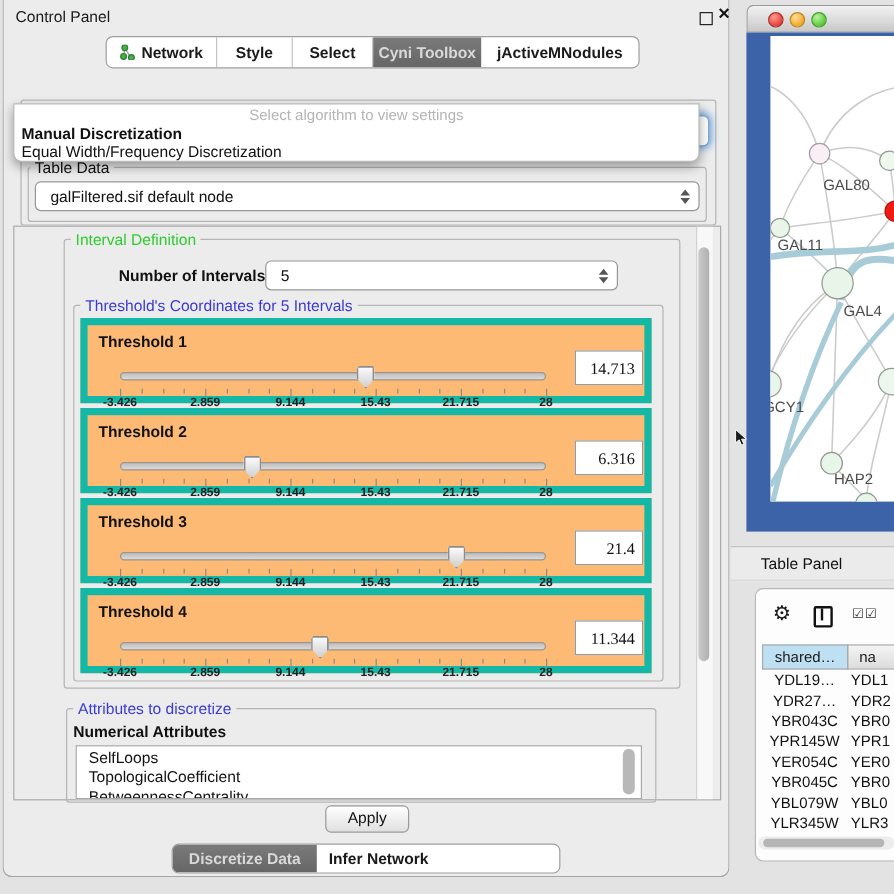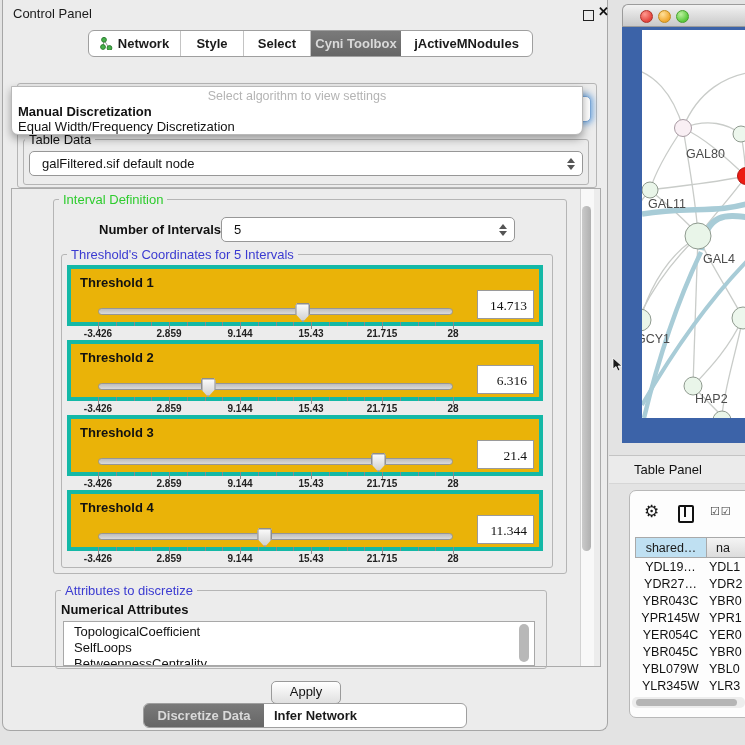--- a/index.html
+++ b/index.html
@@ -49,21 +49,21 @@
   #popup .opt{height:15px;font-size:13px;color:#111;padding-left:6px;white-space:nowrap;}
   #popup .opt.bold{font-weight:bold;}
 
   
   #scrollpane{left:8px;top:188px;width:590px;height:479px;border:1px solid #ababab;background:#ececec;box-sizing:border-box;}
   #vsb{left:577px;top:189px;width:14px;height:477px;background:#f8f8f8;border-left:1px solid #d2d2d2;box-sizing:border-box;}
   #vsb-thumb{left:579px;top:206px;width:9px;height:345px;border-radius:5px;
              background:linear-gradient(90deg,#cacaca,#b0b0b0);}
 
   
-  .thr-box{left:64px;width:476px;height:61px;background:#eab308;border:4px solid #14b8a6;box-sizing:border-box;}
+  .thr-box{left:64px;width:476px;height:71px;background:#fdba74;border:6px solid #14b8a6;box-sizing:border-box;}
   .thr-label{position:absolute;left:9px;top:6px;font-size:13px;font-weight:bold;color:#111;}
   .track{position:absolute;left:27px;top:39px;width:355px;height:7px;border-radius:4px;
          background:linear-gradient(#bdbdbd,#dadada);border:1px solid #969696;box-sizing:border-box;}
   .thumb{position:absolute;top:34px;width:15px;height:19px;
          background:linear-gradient(#fefefe,#cccccc);
          clip-path:polygon(10% 0,90% 0,100% 14%,100% 56%,50% 100%,0 56%,0 14%);
          box-shadow:inset 0 0 0 1.5px #8d8d8d;}
   .tick{position:absolute;top:53px;width:1px;background:#8a8a8a;}
   .tick-lab{position:absolute;top:59px;transform:translateX(-50%);font-size:10px;font-weight:bold;color:#222;}
   .val-box{position:absolute;left:406px;top:21px;width:57px;height:29px;background:#fff;
@@ -71,21 +71,21 @@
            line-height:29px;padding-right:6px;box-sizing:border-box;font-family:Liberation Serif, serif;}
 
   
   #attr-list{left:60px;top:621px;width:472px;height:45px;background:#fff;border:1px solid #a8a8a8;
              overflow:hidden;box-sizing:border-box;}
   .attr-item{font-size:13px;color:#111;padding-left:10px;line-height:16px;white-space:nowrap;}
   #attr-sb{left:516px;top:624px;width:10px;height:38px;background:#b8b8b8;border-radius:5px;}
 
   #apply{left:268px;top:671px;width:68px;height:21px;border:1px solid #9a9a9a;border-radius:5px;
          background:linear-gradient(#fff,#e0e0e0);font-size:13px;color:#111;
-         text-align:center;line-height:20px;margin-top:10px;}
+         text-align:center;line-height:20px;}
 
   
   #netwin{left:622px;top:4px;width:123px;height:439px;}
   #net-titlebar{left:0;top:0;width:123px;height:23px;border:1px solid #9b9b9b;border-right:none;
                 border-radius:6px 0 0 0;background:linear-gradient(#f2f2f2,#c9c9c9);box-sizing:border-box;}
   .light{position:absolute;top:5px;width:13px;height:13px;border-radius:50%;box-sizing:border-box;}
   #net-body{left:0;top:23px;width:123px;height:416px;background:#3c63a8;}
   #net-canvas{left:20px;top:26px;width:111px;height:388px;background:#fff;}
   #tp-header{left:609px;top:455px;width:136px;height:29px;background:#ebebeb;
              border-top:1px solid #c4c4c4;border-bottom:1px solid #d6d6d6;box-sizing:border-box;}
@@ -322,22 +322,22 @@
           <div class="tick-lab nowrap" style="left: 382px;">28</div>
           <div class="val-box">11.344</div>
         </div>
       </div>
 
     <div class="abs group" style="left:52px;top:590px;width:490px;height:77px;"></div>
     <div class="group-label blue" style="left:58px;top:583px;">Attributes to discretize</div>
     <div class="abs nowrap" style="left:58px;top:602px;font-size:13px;font-weight:bold;color:#111;">Numerical Attributes</div>
     <div id="attr-list" class="abs">
         <div style="height: 2px;"></div>
+        <div class="attr-item">SelfLoops</div>
         <div class="attr-item">TopologicalCoefficient</div>
-        <div class="attr-item">SelfLoops</div>
         <div class="attr-item">BetweennessCentrality</div>
       </div>
     <div id="attr-sb" class="abs"></div>
 
     <div id="apply" class="abs">Apply</div>
 
     <div id="bottom-tabs" class="abs tabbar">
         <div class="tab sel" style="width: 120px;">
           <span>Discretize Data</span>
         </div>

